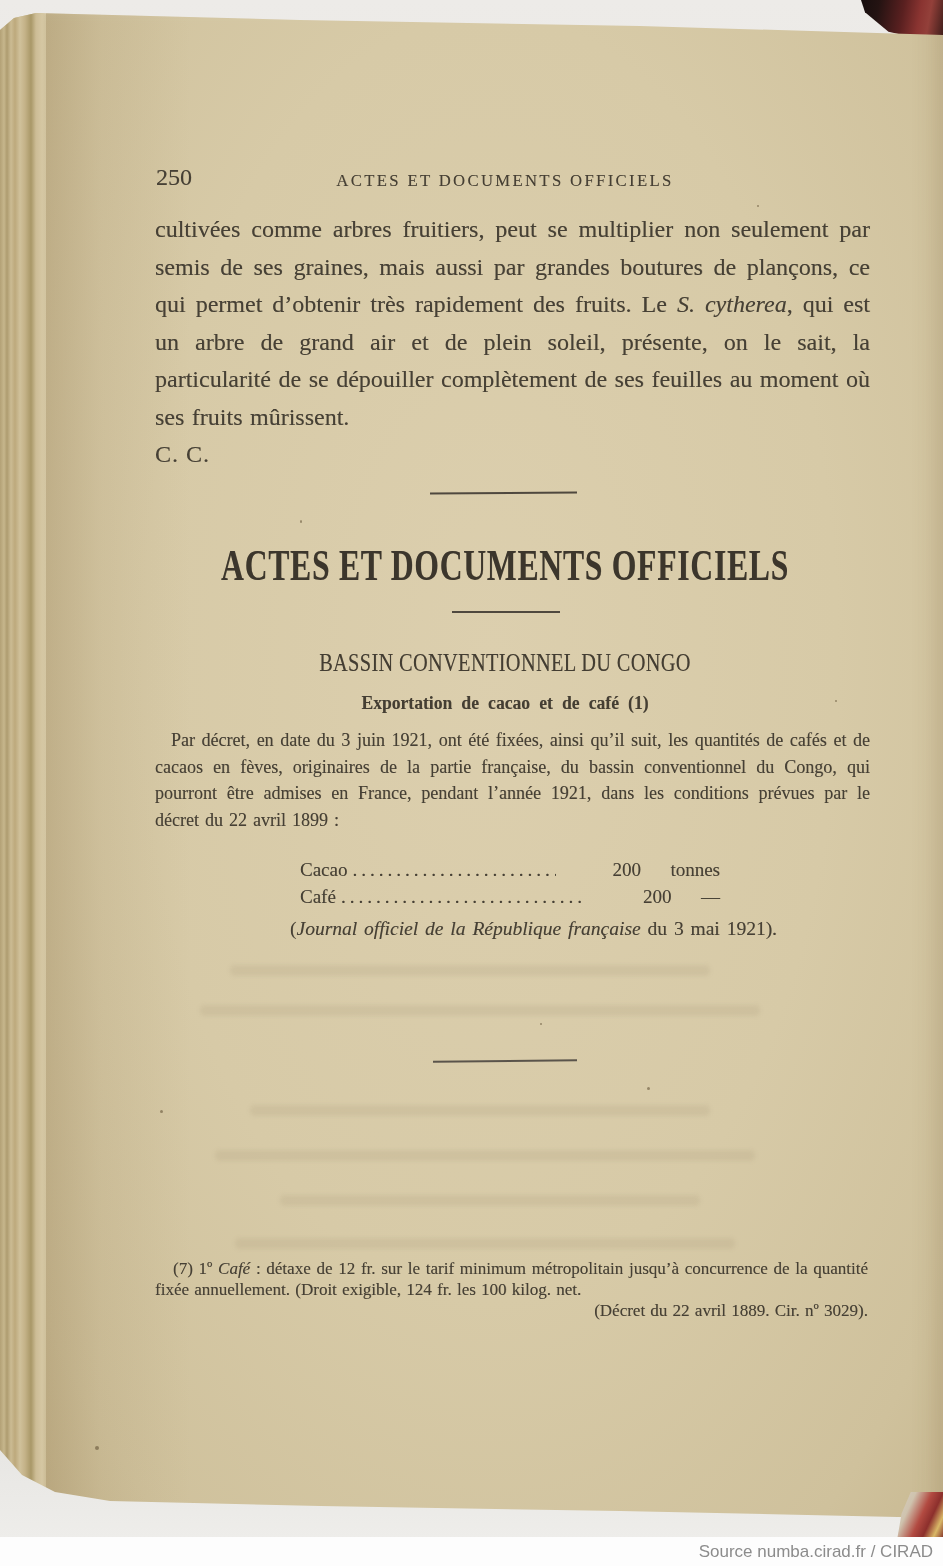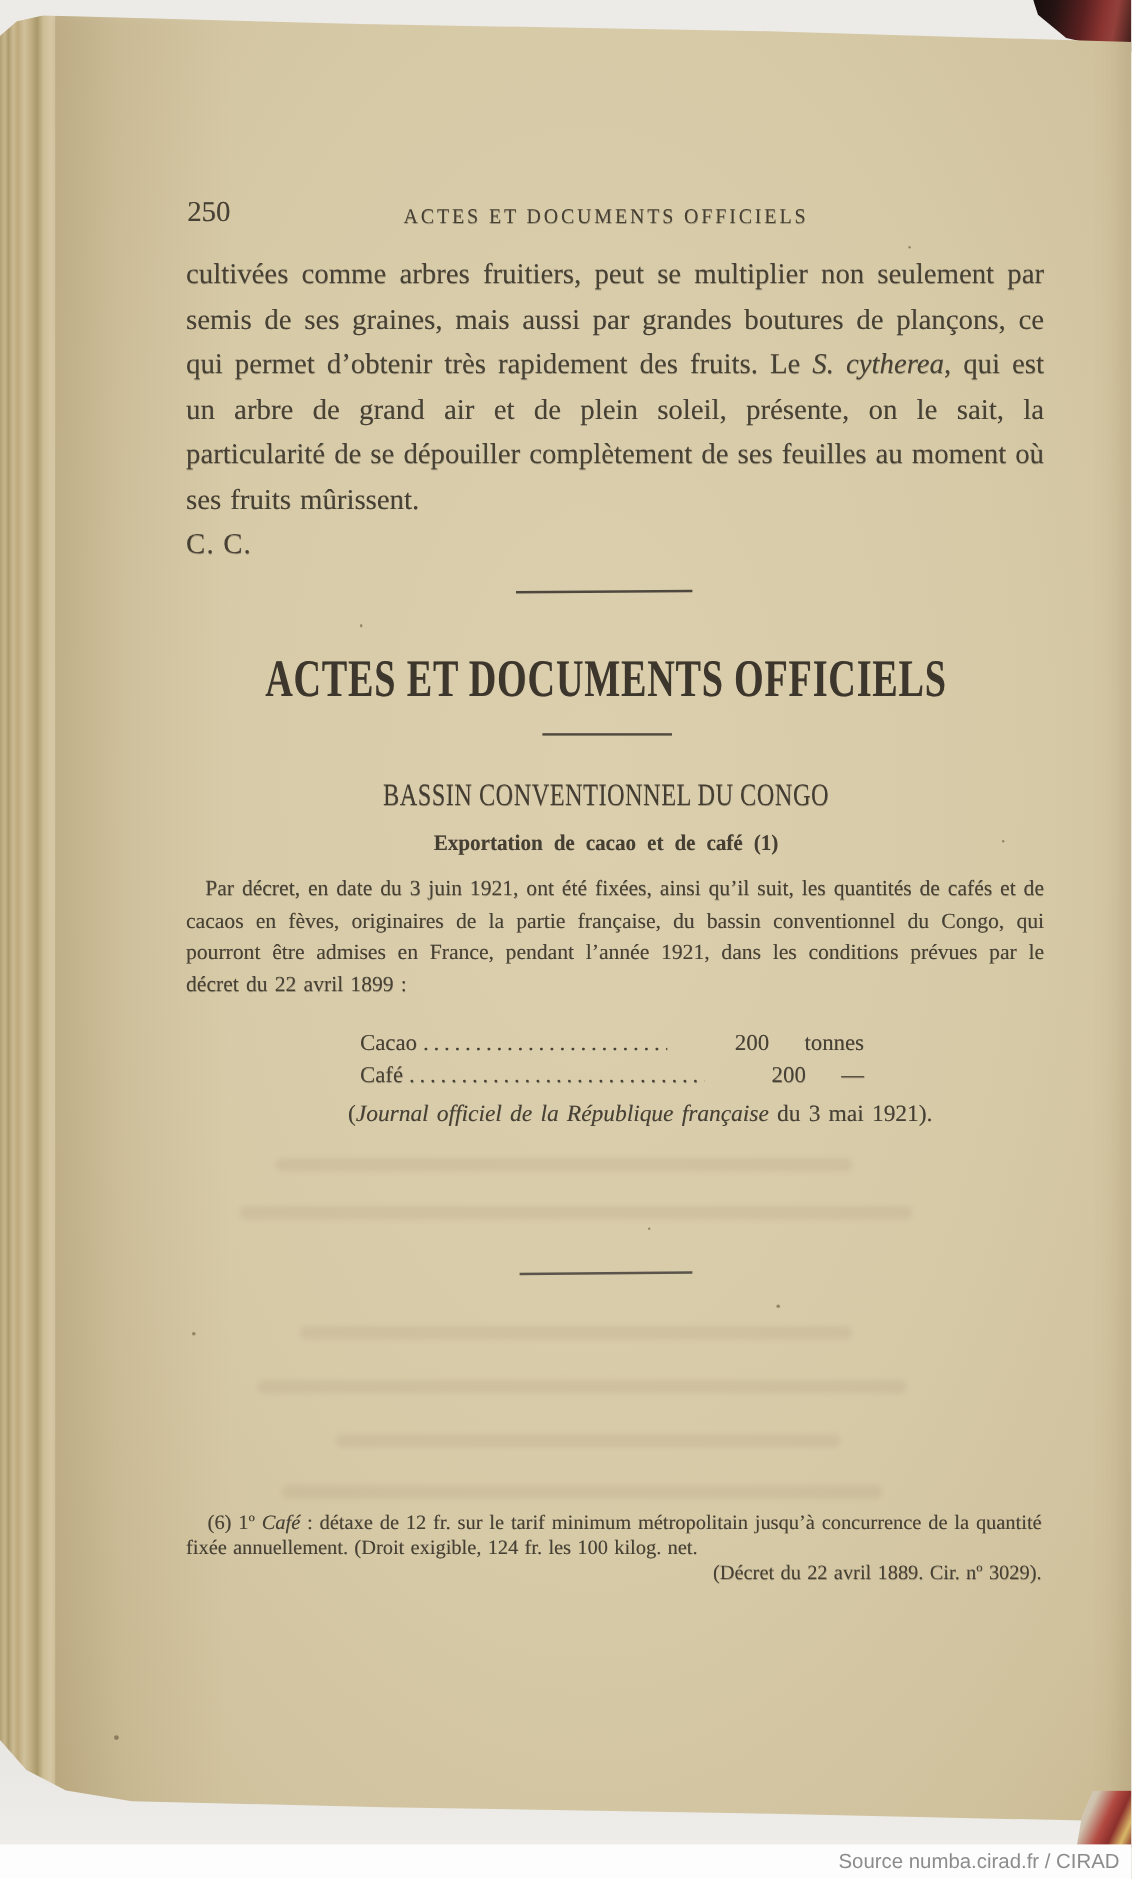--- a/index.html
+++ b/index.html
@@ -193,21 +193,21 @@
         <span class="tleader">....................................</span>
         <span class="tqty">200</span>
         <span class="tunit">—</span>
       </div>
 
       <p class="citation"><span>(</span><em>Journal officiel de la République française</em><span> du 3 mai 1921).</span></p>
 
       <div class="rule rule3"></div>
 
       <div class="footnotes">
-        <p><span>(6) 1º </span><em>Café</em><span> : détaxe de 12 fr. sur le tarif minimum métropolitain jusqu’à concurrence de la quantité fixée annuellement. (Droit exigible, 124 fr. les 100 kilog. net.</span></p>
+        <p><span>(7) 1º </span><em>Café</em><span> : détaxe de 12 fr. sur le tarif minimum métropolitain jusqu’à concurrence de la quantité fixée annuellement. (Droit exigible, 124 fr. les 100 kilog. net.</span></p>
         <p class="fn3">(Décret du 22 avril 1889. Cir. nº 3029).</p>
       </div>
 
     </div>
   </div>
 
   <div class="scan-bottom"></div>
   <div class="cover-br"></div>
 
   <div class="wm-bar">

